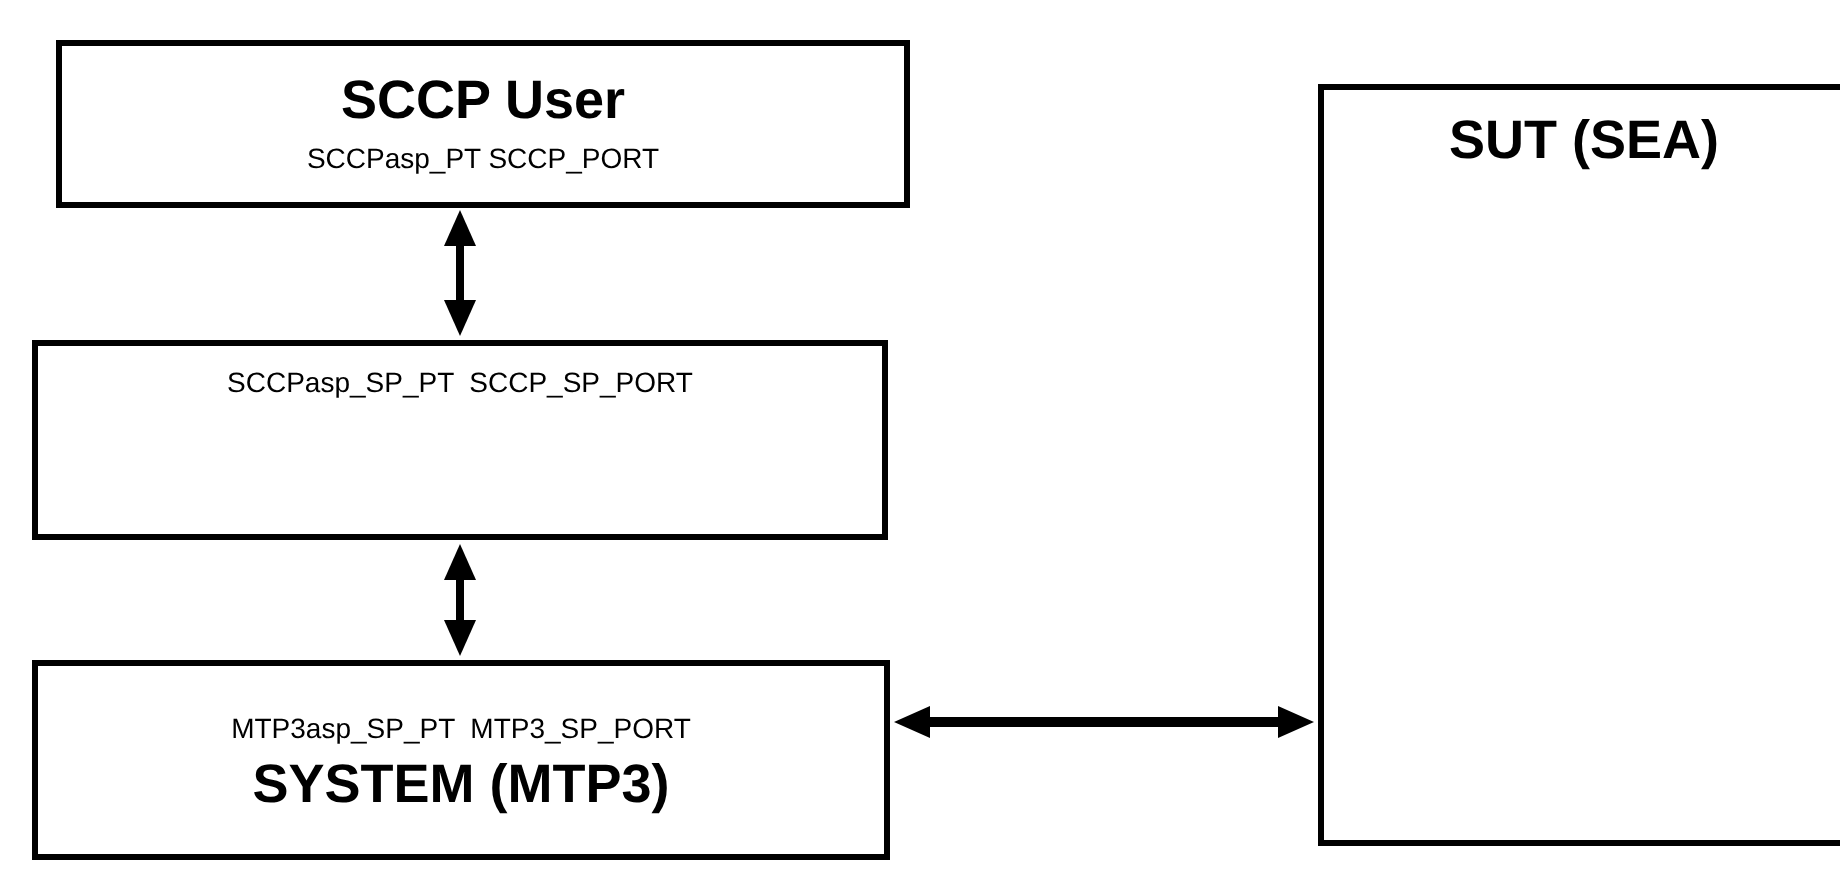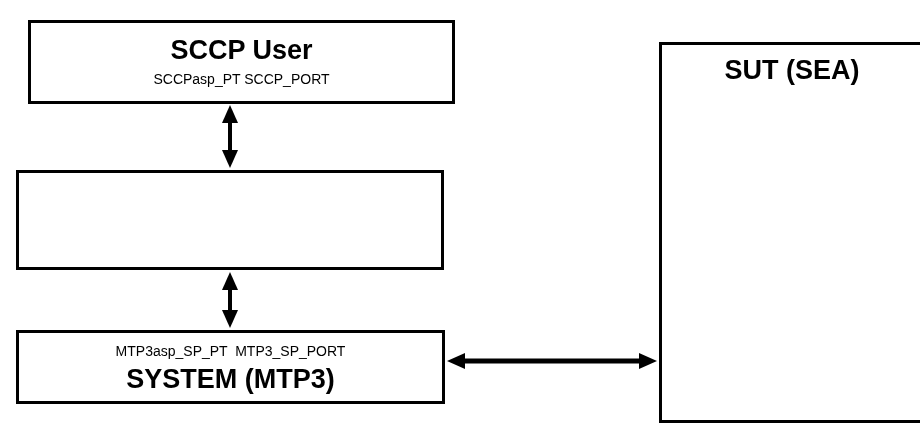--- a/index.html
+++ b/index.html
@@ -18,21 +18,21 @@
   }
   .box {
     position: absolute;
     box-sizing: border-box;
     border: 3px solid #000000;
     background: #ffffff;
     text-align: center;
   }
   .box-sccp-user   { left: 16px;  top: 20px;  width: 427px; height: 84px;  padding-top: 12px; margin-left: 12px; }
   .box-sccp        { left: 16px;  top: 170px; width: 428px; height: 100px; padding-top: 5px; }
-  .box-system      { left: 16px;  top: 330px; width: 429px; height: 74px;  padding-top: 5px; }
+  .box-system      { left: 16px;  top: 330px; width: 429px; height: 100px;  padding-top: 18px; }
   .box-sut         { left: 659px; top: 42px;  width: 266px; height: 381px; padding-top: 10px; }
   .box-title {
     font-weight: bold;
     font-size: 27px;
     line-height: 31px;
     white-space: pre;
   }
   .ports {
     font-size: 14px;
     line-height: 26px;
@@ -51,20 +51,21 @@
 <body>
 
 <div class="canvas">
 
   <div class="box box-sccp-user">
     <div class="box-title">SCCP User</div>
     <div class="ports">SCCPasp_PT SCCP_PORT</div>
   </div>
 
   <div class="box box-sccp">
+    <div class="ports">SCCPasp_SP_PT  SCCP_SP_PORT</div>
   </div>
 
   <div class="box box-system">
     <div class="ports">MTP3asp_SP_PT  MTP3_SP_PORT</div>
     <div class="box-title">SYSTEM (MTP3)</div>
   </div>
 
   <div class="box box-sut">
     <div class="box-title">SUT (SEA)</div>
   </div>

